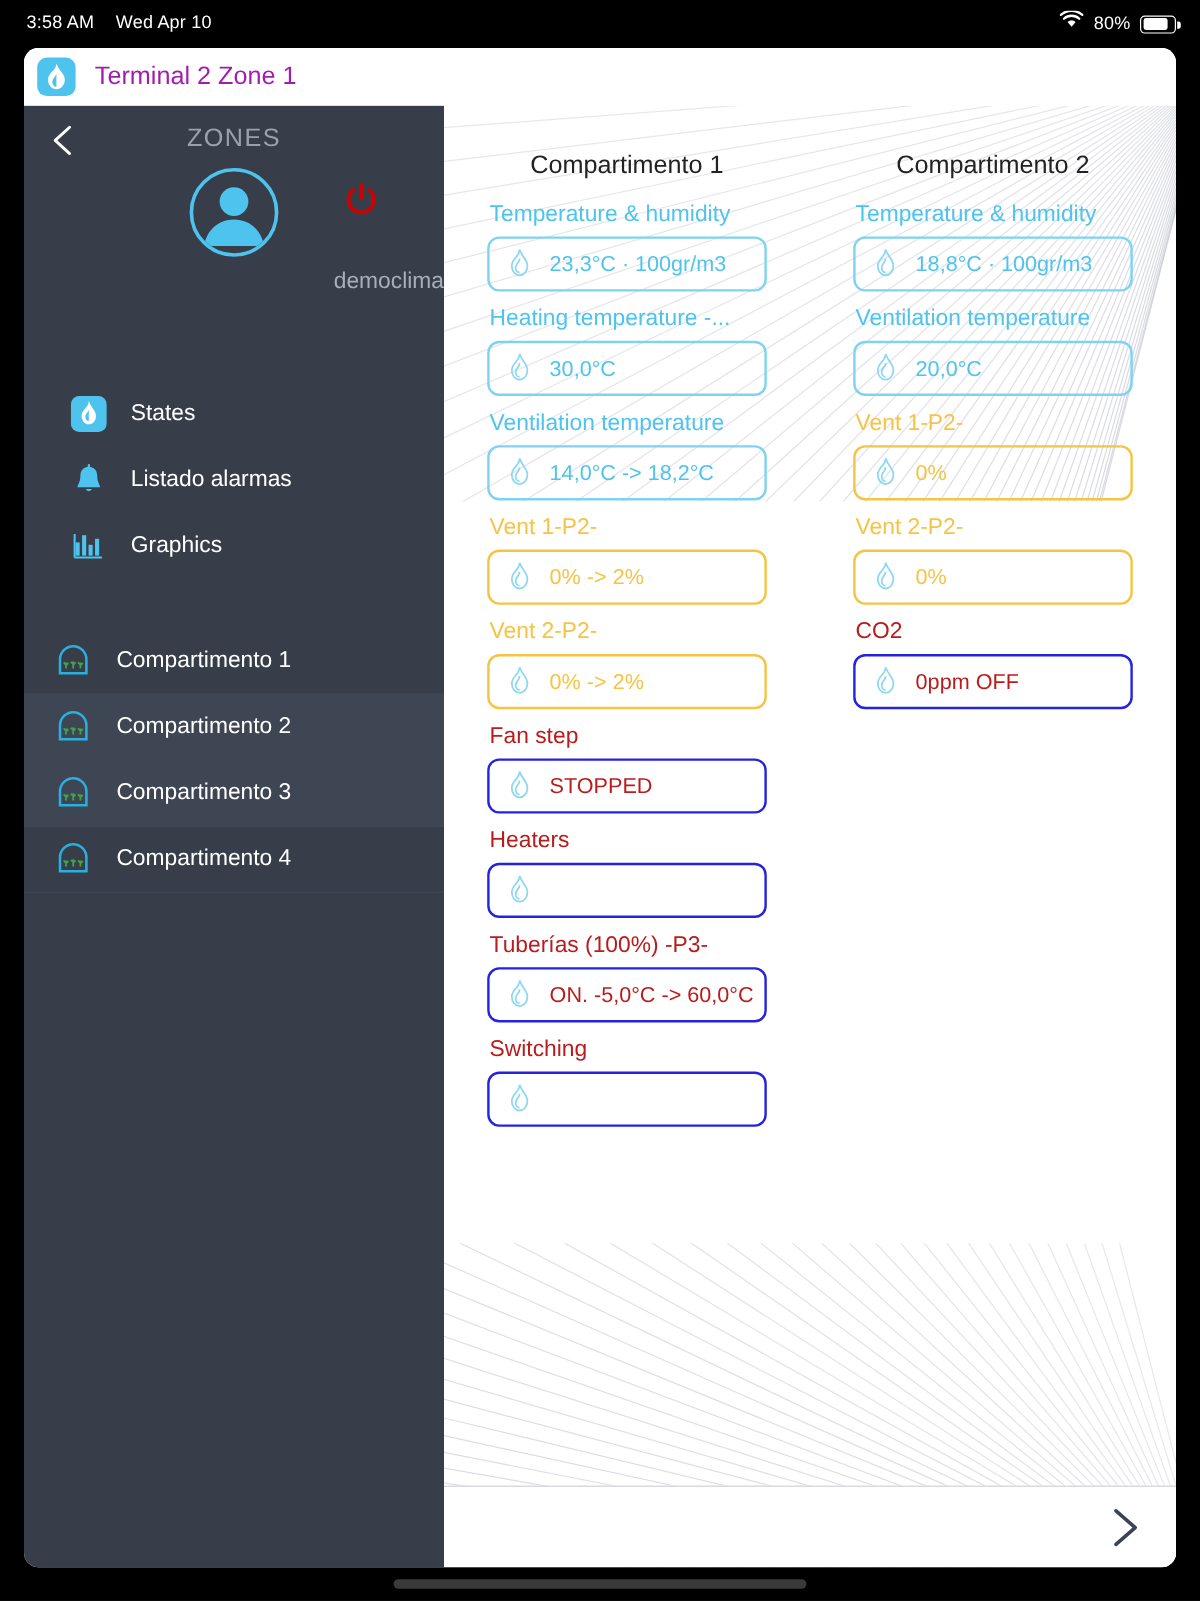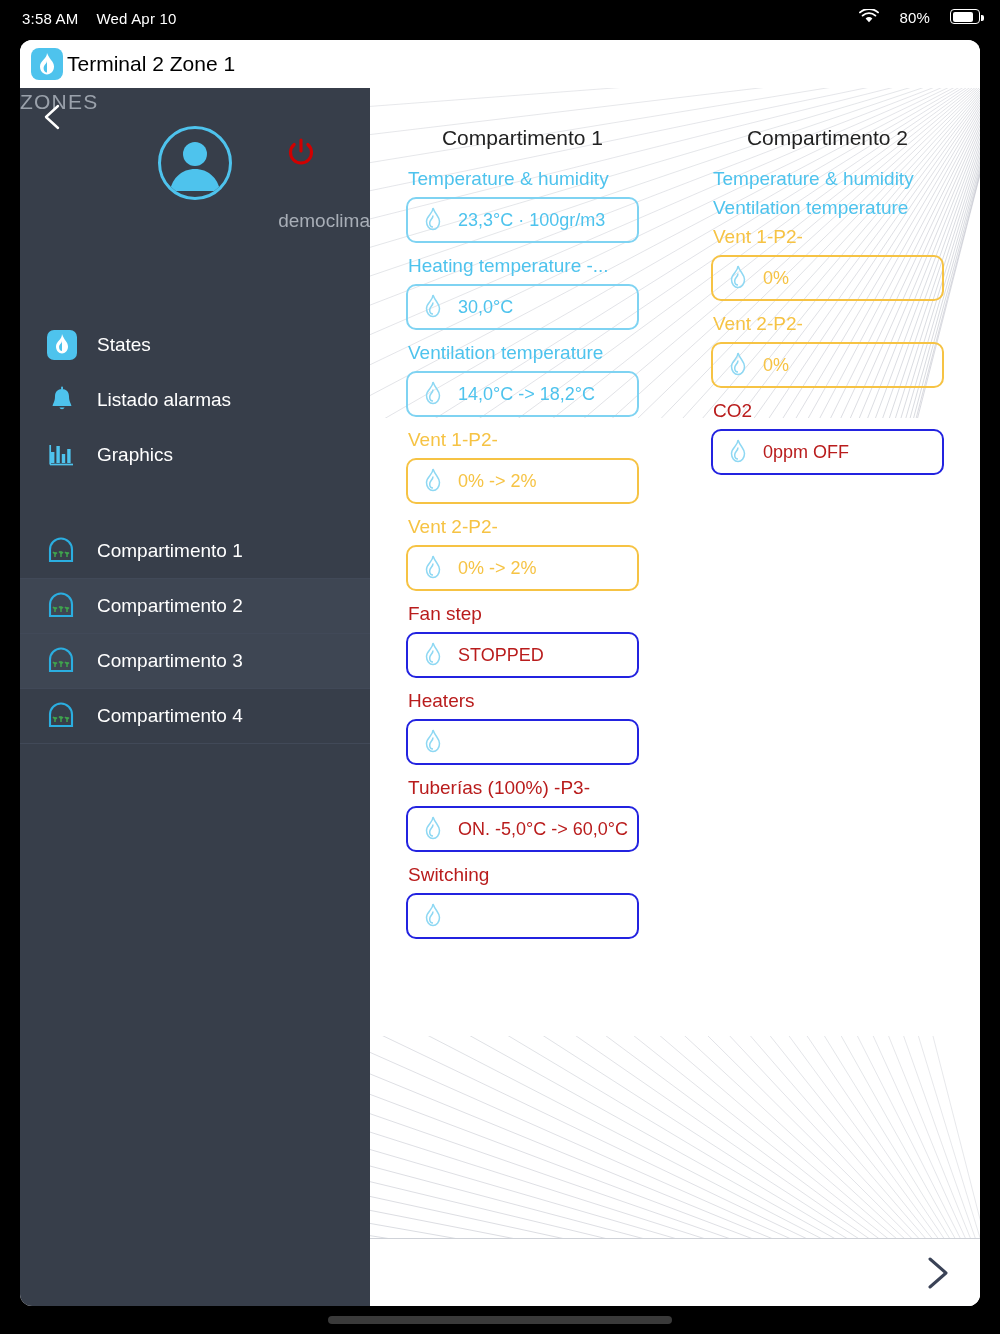--- a/index.html
+++ b/index.html
@@ -11,21 +11,21 @@
   }
 
   
   #status-bar {
     position: absolute; top: 0; left: 0; width: 1000px; height: 36px;
     background: #000; color: #fff;
     display: flex; align-items: center;
     font-size: 15px; letter-spacing: .2px;
   }
   #status-left { margin-left: 22px; display: flex; gap: 18px; align-items: center; }
-  #status-right { margin-left: auto; margin-right: 20px; display: flex; gap: 20px; align-items: flex-start; }
+  #status-right { margin-left: auto; margin-right: 20px; display: flex; gap: 8px; align-items: flex-end; }
   .batt-shell {
     width: 30px; height: 15px; border: 1.6px solid #fff; border-radius: 4px;
     position: relative; display: inline-block;
   }
   .batt-shell::after {
     content: ""; position: absolute; right: -4.5px; top: 4.5px;
     width: 2.5px; height: 6px; background: #fff; border-radius: 0 2px 2px 0;
   }
   .batt-fill { position: absolute; left: 1.5px; top: 1.5px; bottom: 1.5px; width: 20px; background: #fff; border-radius: 2px; }
 
@@ -40,51 +40,51 @@
   
   #title-bar {
     height: 48px; background: #fff;
     display: flex; align-items: center; padding-left: 11px;
     position: relative; z-index: 5;
   }
   .app-logo {
     width: 32px; height: 32px; border-radius: 8px; background: #4EC3ED;
     display: flex; align-items: center; justify-content: center; flex: none;
   }
-  #title-text { margin-left: 4px; font-size: 21px; color: #000000; }
+  #title-text { margin-left: 16px; font-size: 21px; color: #a21caf; }
 
   
   #window-body { display: flex; height: 1218px; }
 
   
   #sidebar {
     width: 350px; flex: none; background: #373E4A;
     position: relative; overflow: hidden;
   }
   #sidebar-head { position: relative; height: 185px; }
   #back-chevron {
     position: absolute; left: 18px; top: 14px;
     width: 30px; height: 30px; cursor: pointer;
   }
   #zones-title {
-    text-align: left; padding-top: 2px;
+    text-align: center; padding-top: 16px;
     font-size: 21px; color: #9aa1ab; letter-spacing: 1.2px;
   }
   #avatar-wrap { display: flex; justify-content: center; margin-top: 12px; position: relative; }
   #avatar {
     width: 74px; height: 74px; border-radius: 50%;
     border: 3px solid #4EC3ED; display: flex; align-items: flex-end; justify-content: center;
     overflow: hidden;
   }
   #power-icon { position: absolute; right: 56px; top: 12px; width: 26px; height: 28px; cursor: pointer; }
   #username { text-align: right; margin-top: 10px; font-size: 19px; color: #a8aeb7; }
 
   .nav-list { margin-top: 44px; }
   .nav-item {
-    height: 55px; display: flex; align-items: center; padding-left: 26px;
+    height: 55px; display: flex; align-items: center; padding-left: 38px;
     color: #fff; font-size: 19px; cursor: pointer;
   }
   .nav-item .nav-ico { width: 32px; height: 32px; flex: none; margin-right: 19px;
                        display: flex; align-items: center; justify-content: center; }
 
   .zone-list { margin-top: 42px; }
   .zone-item {
     height: 55px; display: flex; align-items: center; padding-left: 26px;
     color: #fff; font-size: 19px; cursor: pointer;
     border-bottom: 1px solid #414958;
@@ -493,22 +493,40 @@
                   <path d="M11 9.4 C11 12.9 7.7 13.7 7.7 17 C7.7 19.4 9.2 21 11 21" fill="none" stroke="#8ED8F3" stroke-width="1.5"></path>
                 </svg>
             </span>
           </div>
         </div>
 
         <div class="col">
           <div class="col-title">Compartimento 2</div>
 
           <div class="field-label c-blue">Temperature &amp; humidity</div>
+          <div class="field-box b-blue">
+            <span class="drop">
+              <svg width="22" height="26" viewBox="0 0 22 26">
+                  <path d="M11 2 C11 8 4.5 9.4 4.5 15.6 C4.5 20 7.4 23.4 11 23.4 C14.6 23.4 17.5 20 17.5 15.6 C17.5 10.2 13.4 8.8 11 2 Z" fill="none" stroke="#8ED8F3" stroke-width="1.5"></path>
+                  <path d="M11 9.4 C11 12.9 7.7 13.7 7.7 17 C7.7 19.4 9.2 21 11 21" fill="none" stroke="#8ED8F3" stroke-width="1.5"></path>
+                </svg>
+            </span>
+            <span class="field-val c-blue">18,8°C  ·   100gr/m3</span>
+          </div>
 
           <div class="field-label c-blue">Ventilation temperature</div>
+          <div class="field-box b-blue">
+            <span class="drop">
+              <svg width="22" height="26" viewBox="0 0 22 26">
+                  <path d="M11 2 C11 8 4.5 9.4 4.5 15.6 C4.5 20 7.4 23.4 11 23.4 C14.6 23.4 17.5 20 17.5 15.6 C17.5 10.2 13.4 8.8 11 2 Z" fill="none" stroke="#8ED8F3" stroke-width="1.5"></path>
+                  <path d="M11 9.4 C11 12.9 7.7 13.7 7.7 17 C7.7 19.4 9.2 21 11 21" fill="none" stroke="#8ED8F3" stroke-width="1.5"></path>
+                </svg>
+            </span>
+            <span class="field-val c-blue">20,0°C</span>
+          </div>
 
           <div class="field-label c-amber">Vent 1-P2-</div>
           <div class="field-box b-amber">
             <span class="drop">
               <svg width="22" height="26" viewBox="0 0 22 26">
                   <path d="M11 2 C11 8 4.5 9.4 4.5 15.6 C4.5 20 7.4 23.4 11 23.4 C14.6 23.4 17.5 20 17.5 15.6 C17.5 10.2 13.4 8.8 11 2 Z" fill="none" stroke="#8ED8F3" stroke-width="1.5"></path>
                   <path d="M11 9.4 C11 12.9 7.7 13.7 7.7 17 C7.7 19.4 9.2 21 11 21" fill="none" stroke="#8ED8F3" stroke-width="1.5"></path>
                 </svg>
             </span>
             <span class="field-val c-amber">0%</span>

